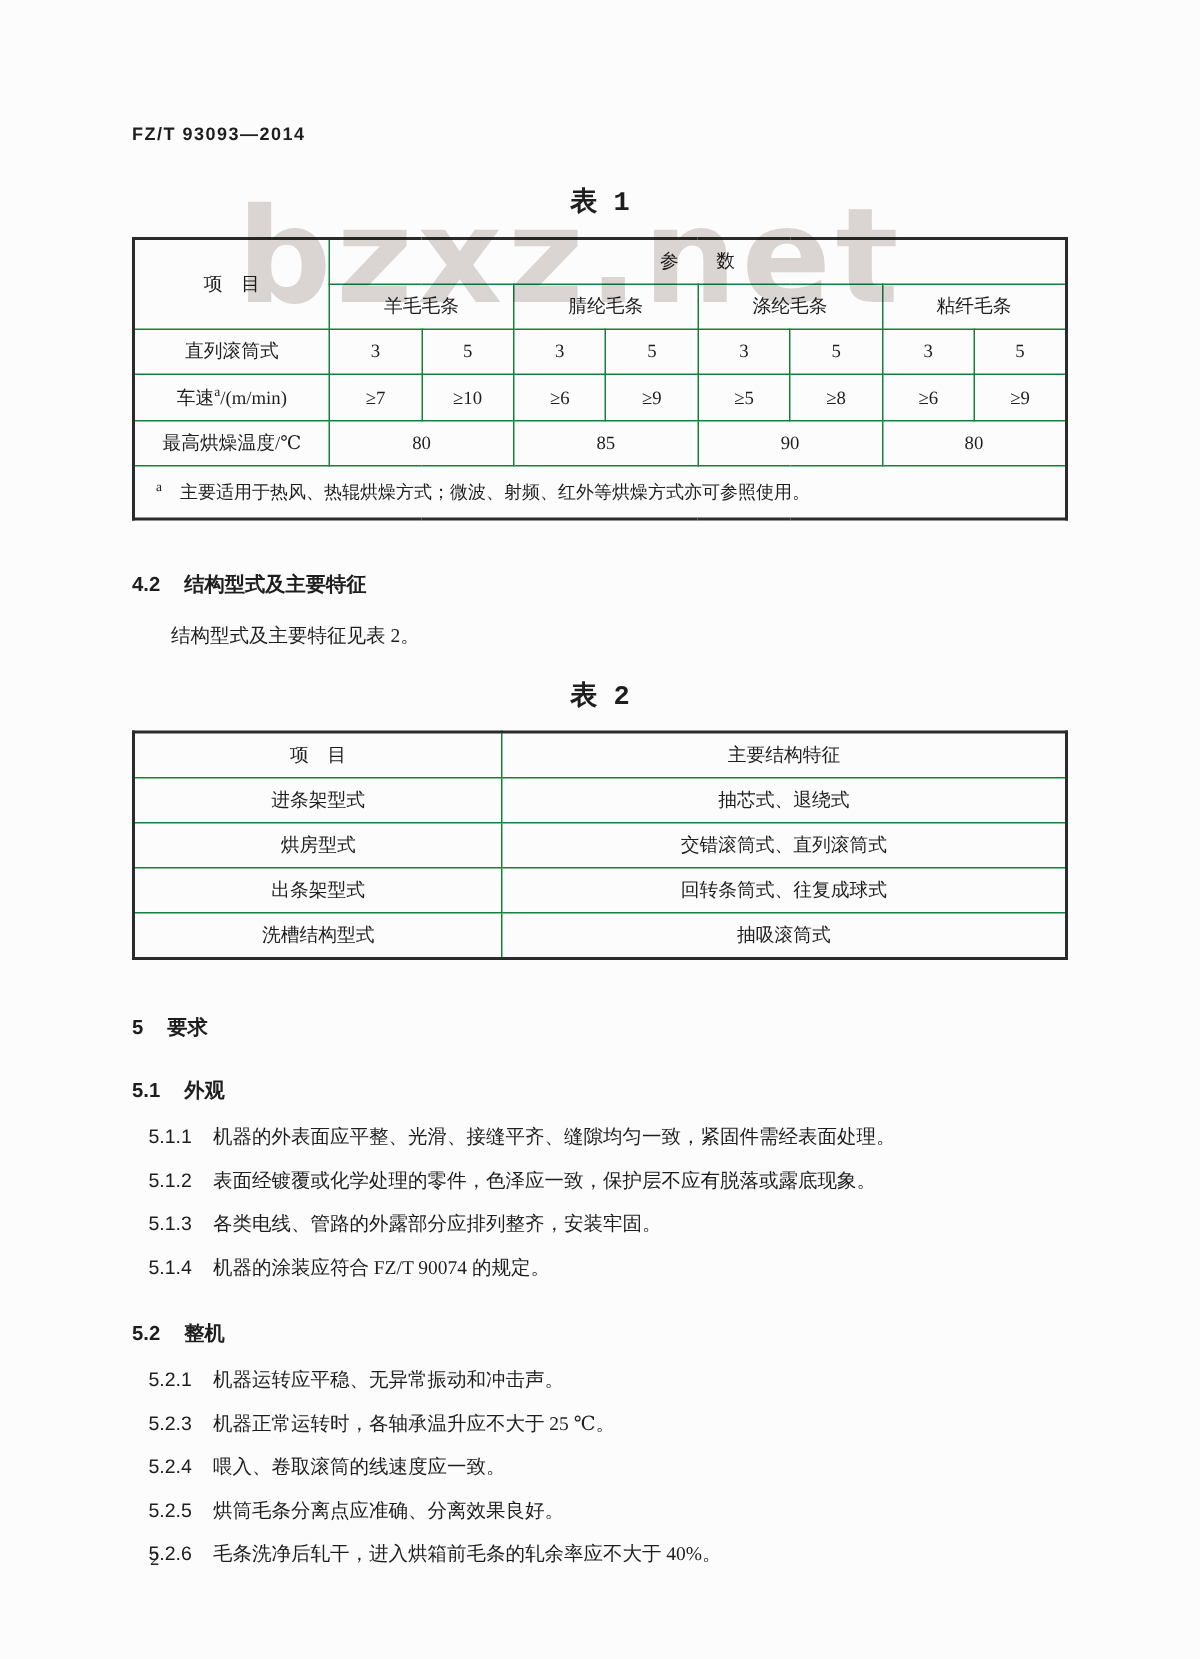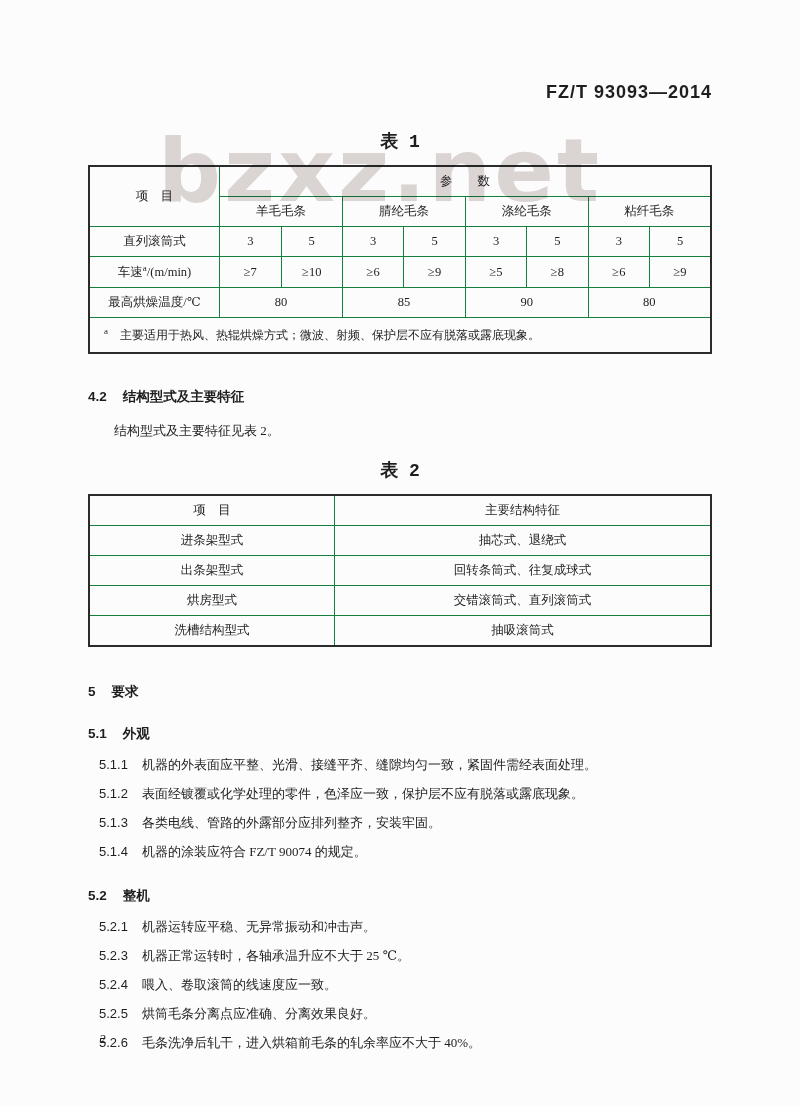--- a/index.html
+++ b/index.html
@@ -8,21 +8,21 @@
     width:800px;height:1106px;
     background:#fcfcfc;
     color:#1e1e1e;
     font-family:"Liberation Serif","DejaVu Serif",serif;
     overflow:hidden;
     box-sizing:border-box;
   }
   .content{padding:82px 88px 0 88px;position:relative;z-index:2;}
   .doc-header{
     font-family:"Liberation Sans","DejaVu Sans",sans-serif;
-    font-weight:bold;font-size:18px;letter-spacing:1px;text-align:right;
+    font-weight:bold;font-size:12px;letter-spacing:1px;
   }
   .tbl-caption{
     text-align:center;font-weight:bold;font-size:18px;
     font-family:Liberation Mono, monospace;
   }
   .cap1{margin-top:26px;margin-bottom:12px;}
   .cap2{margin-top:18px;margin-bottom:12px;}
   table{
     width:100%;border-collapse:collapse;table-layout:fixed;
     font-size:12.5px;
@@ -127,21 +127,21 @@
         <td>≥9</td>
       </tr>
       <tr>
         <td>最高烘燥温度/℃</td>
         <td colspan="2">80</td>
         <td colspan="2">85</td>
         <td colspan="2">90</td>
         <td colspan="2">80</td>
       </tr>
       <tr>
-        <td colspan="9" class="t1-footnote"><sup>a</sup>　<span>主要适用于热风、热辊烘燥方式；微波、射频、保护层不应有脱落或露底现象。</span></td>
+        <td colspan="9" class="t1-footnote"><sup>a</sup>　<span>主要适用于热风、热辊烘燥方式；微波、射频、红外等烘燥方式亦可参照使用。</span></td>
       </tr>
     </tbody>
       </table>
 
     <div class="sec-heading h-42">
       <span class="sec-num">4.2</span><span>结构型式及主要特征</span>
     </div>
     <div class="body-par">结构型式及主要特征见表 2。</div>
 
     <div class="tbl-caption cap2">表 2</div>
@@ -154,26 +154,26 @@
       <tbody>
           <tr>
         <td>项　目</td>
         <td>主要结构特征</td>
       </tr>
       <tr>
         <td>进条架型式</td>
         <td>抽芯式、退绕式</td>
       </tr>
       <tr>
+        <td>烘房型式</td>
+        <td>交错滚筒式、直列滚筒式</td>
+      </tr>
+      <tr>
         <td>出条架型式</td>
         <td>回转条筒式、往复成球式</td>
-      </tr>
-      <tr>
-        <td>烘房型式</td>
-        <td>交错滚筒式、直列滚筒式</td>
       </tr>
       <tr>
         <td>洗槽结构型式</td>
         <td>抽吸滚筒式</td>
       </tr>
     </tbody>
       </table>
 
     <div class="sec-heading h-5">
       <span class="sec-num">5</span><span>要求</span>

